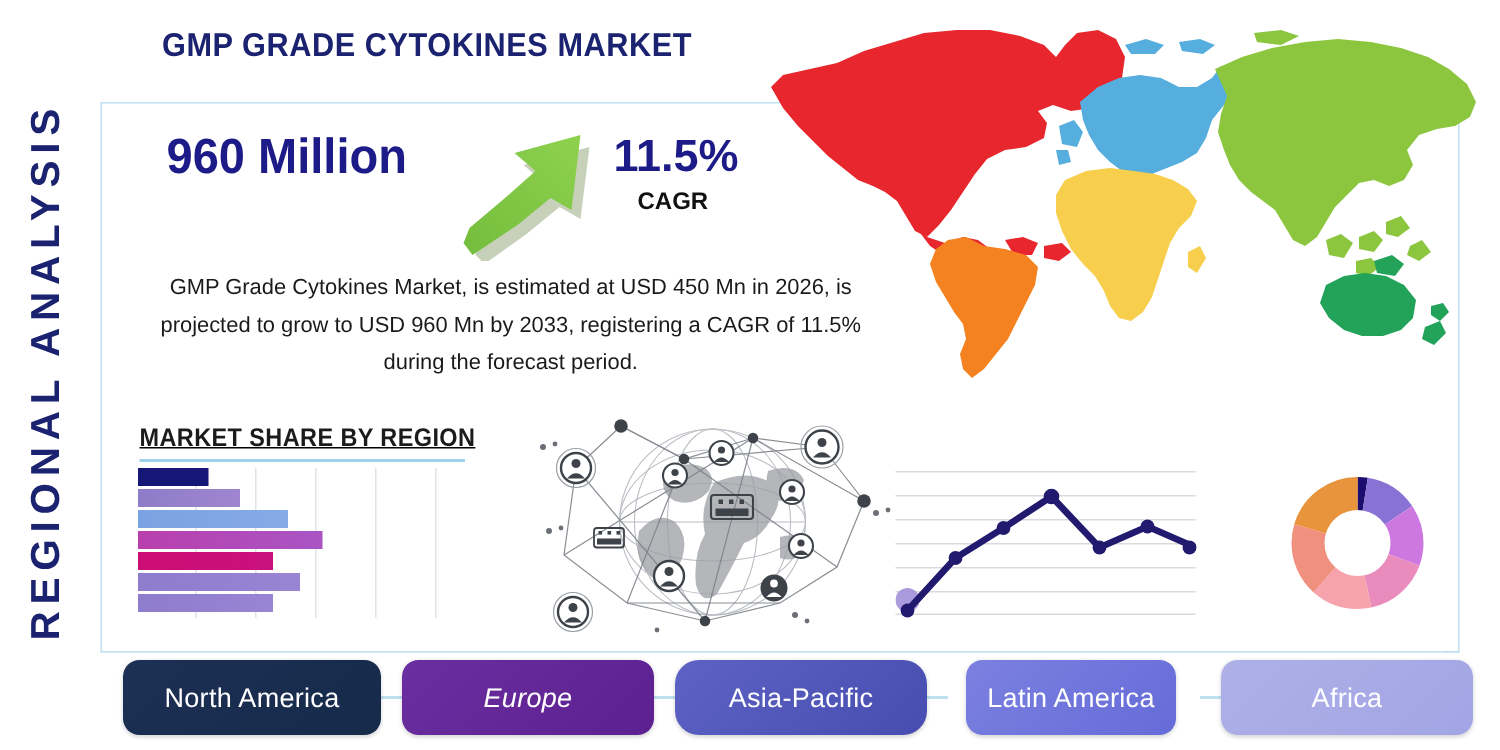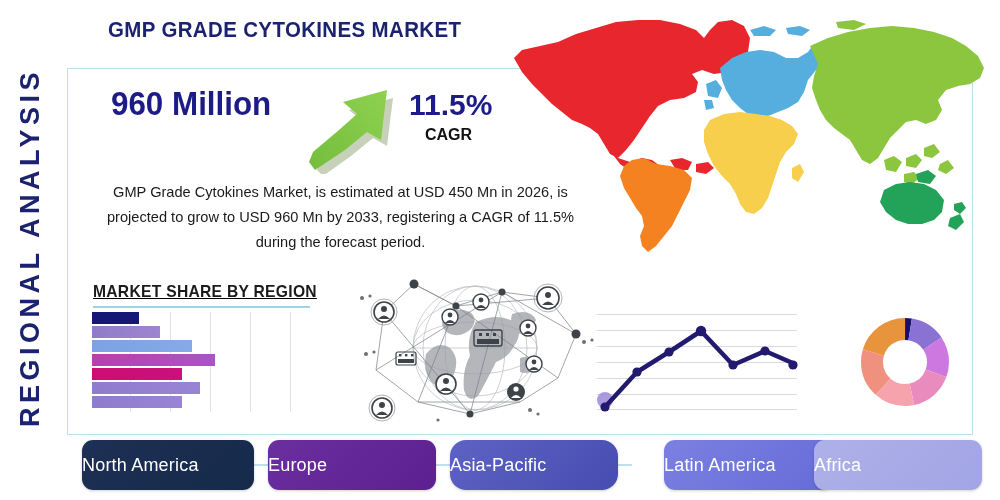--- a/index.html
+++ b/index.html
@@ -102,21 +102,21 @@
   .linechart svg{position:absolute;inset:0;width:100%;height:100%;}
 
   
   .donut{position:absolute;left:849px;top:306px;width:112px;height:112px;}
   .donut svg{width:100%;height:100%;display:block;}
 
   
   .tabs{position:absolute;left:82px;top:440px;width:880px;height:50px;}
   .tab{
     position:absolute;top:0;height:50px;border-radius:11px;
-    display:flex;align-items:center;justify-content:flex-start;
+    display:flex;align-items:center;justify-content:center;
     color:#fff;font-size:18px;letter-spacing:.2px;
     box-shadow:0 1px 3px rgba(0,0,0,.18);
   }
   .tab-conn{position:absolute;top:24px;height:1.5px;background:#bfe0ef;}
 </style>
 </head>
 <body>
 
 <div id="root">
 
@@ -370,27 +370,27 @@
   <div class="tabs">
     <div class="tab-conn" style="left:172px;width:14px"></div>
     <div class="tab-conn" style="left:354px;width:14px"></div>
     <div class="tab-conn" style="left:536px;width:14px"></div>
     <div class="tab-conn" style="left:718px;width:14px"></div>
     <div class="tab-conn" style="left:880px;width:16px"></div>
 
     <div class="tab" style="left:0px;width:172px;background:linear-gradient(135deg,#1d3055,#162a4a);">
       <span>North America</span>
     </div>
-    <div class="tab" style="left:186px;width:168px;background:linear-gradient(135deg,#6b2ea0,#5d2090);">
+    <div class="tab" style="left:186px;width:168px;background:linear-gradient(135deg,#6b2ea0,#5d2090);font-style:italic;">
       <span>Europe</span>
     </div>
     <div class="tab" style="left:368px;width:168px;background:linear-gradient(135deg,#5d62c4,#474cb0);border-radius:16px;">
       <span>Asia-Pacific</span>
     </div>
-    <div class="tab" style="left:582px;width:168px;background:linear-gradient(135deg,#7b80e0,#666cd8);">
+    <div class="tab" style="left:562px;width:140px;background:linear-gradient(135deg,#7b80e0,#666cd8);">
       <span>Latin America</span>
     </div>
     <div class="tab" style="left:732px;width:168px;background:linear-gradient(135deg,#aeb0e8,#a2a5e4);">
       <span>Africa</span>
     </div>
   </div>
 
 </div>
 
 </body></html>

